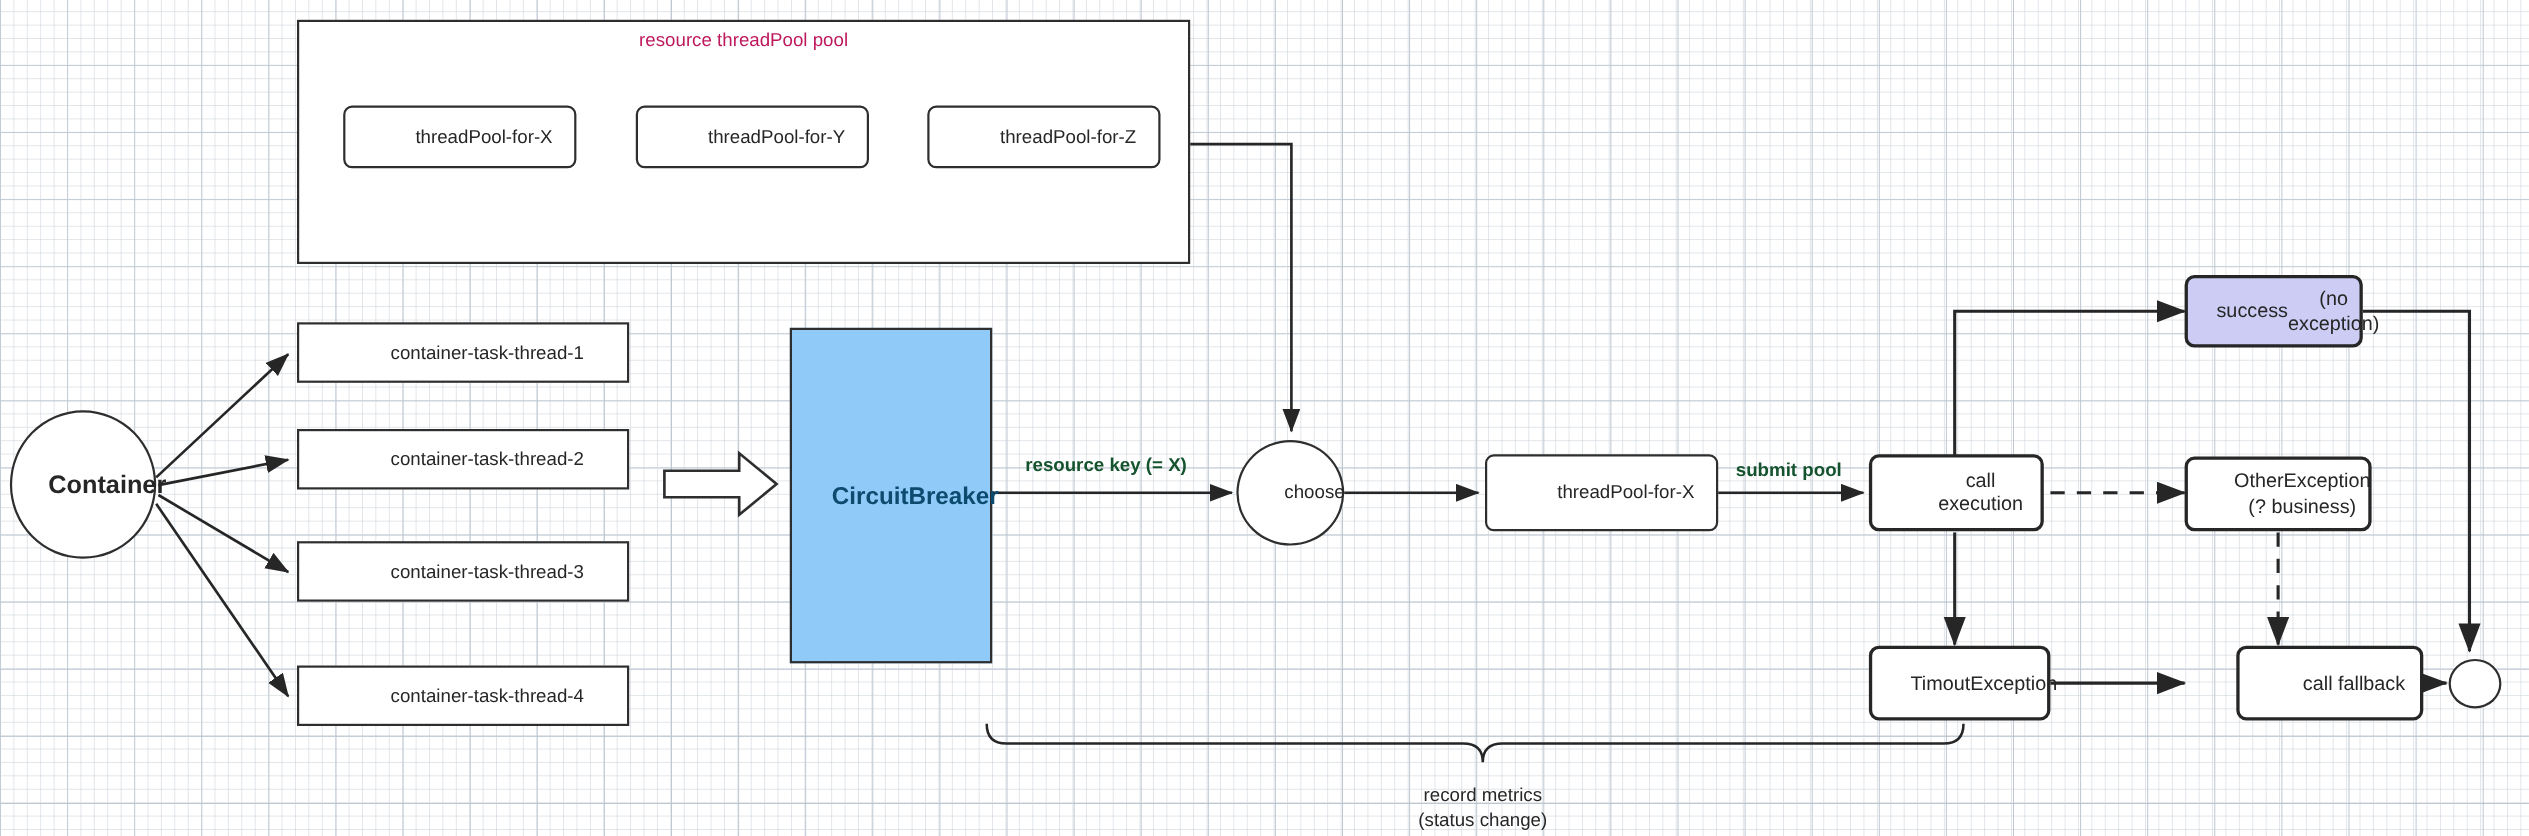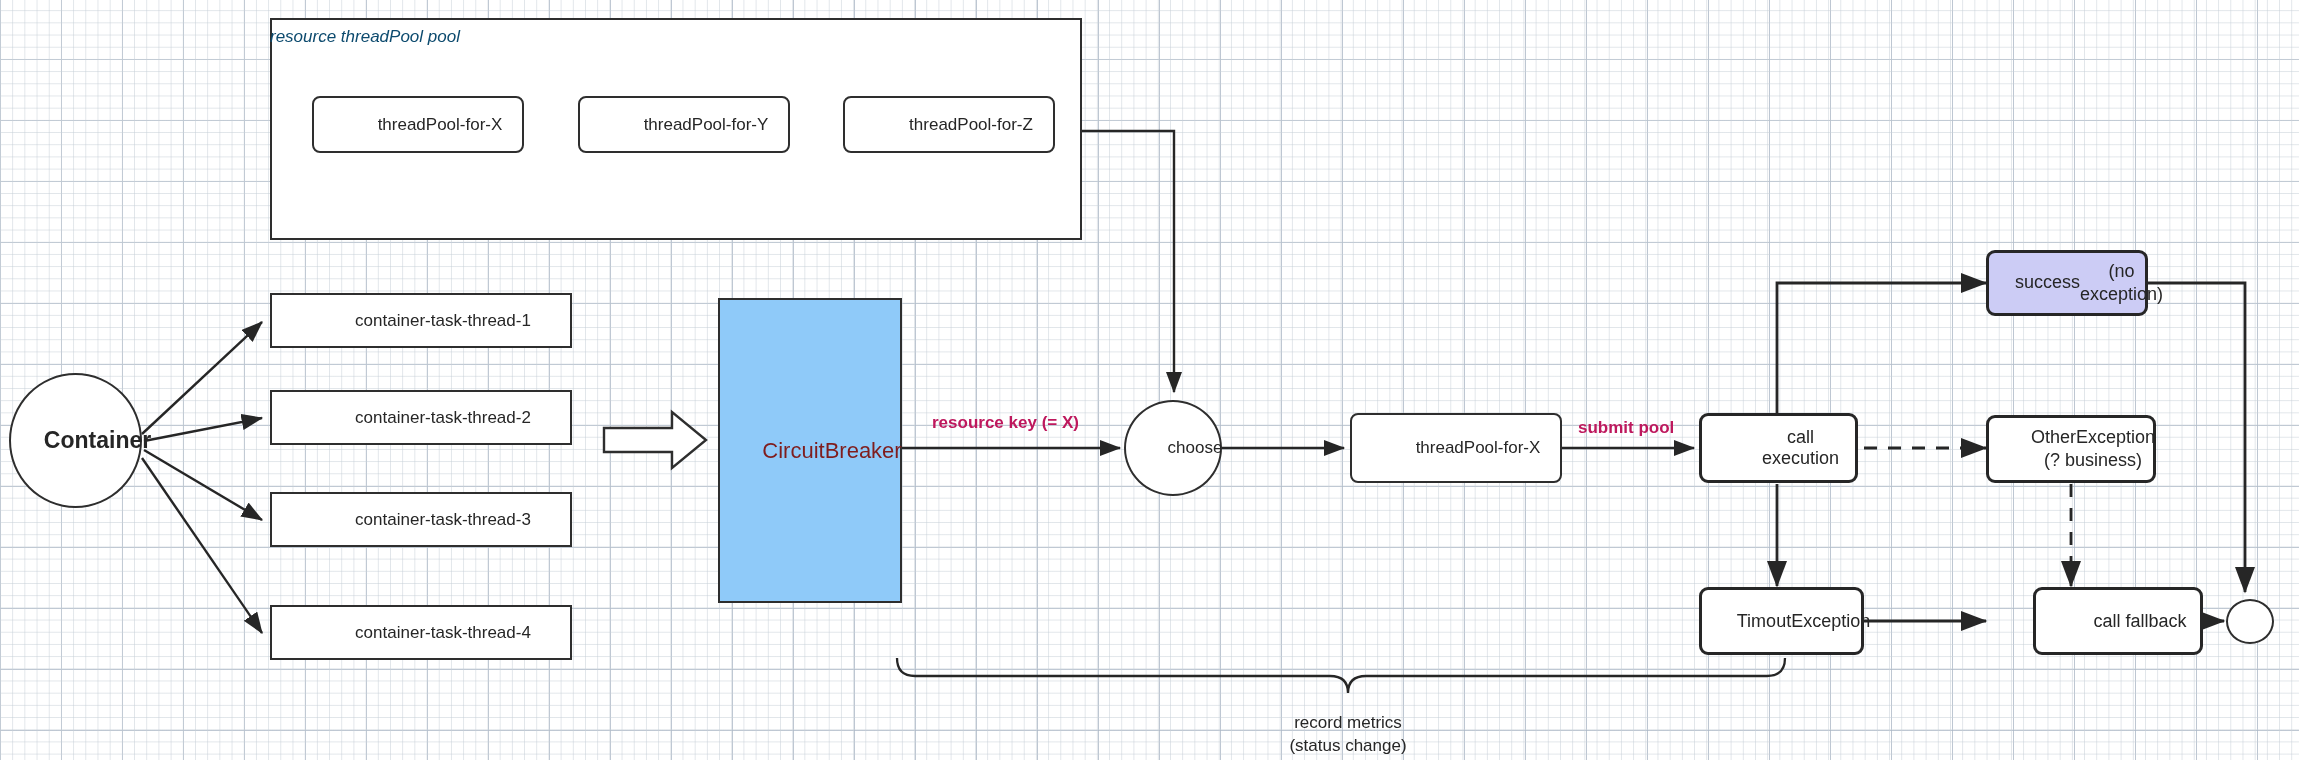--- a/index.html
+++ b/index.html
@@ -21,26 +21,26 @@
     background-position:0 -2px,0 -2px,0 -2px,0 -2px;
     pointer-events:none;
   }
   #svglayer{position:absolute;left:0;top:0;width:2299px;height:760px;}
   .node{position:absolute;box-sizing:border-box;display:flex;align-items:center;
         justify-content:center;text-align:center;color:#262626;background:#ffffff;padding-left:44px;}
   .box-thin{border:2px solid #2e2e2e;font-size:17px;}
   .box-round{border:2px solid #2e2e2e;border-radius:8px;font-size:17px;}
   .box-bold{border:3px solid #262626;border-radius:9px;font-size:18px;}
   .pool-wrap{border:2px solid #2e2e2e;background:#ffffff;}
-  .pool-title{position:absolute;font-size:17px;color:#0c4a6e;
-              white-space:nowrap;font-style:italic;}
-  .cb{background:#8fcaf9;border:2px solid #2e2e2e;font-size:22px;font-weight:normal;
-      color:#7f1d1d;}
+  .pool-title{position:absolute;font-size:17px;color:#be185d;text-align:center;
+              white-space:nowrap;}
+  .cb{background:#8fcaf9;border:2px solid #2e2e2e;font-size:22px;font-weight:bold;
+      color:#0c4a6e;}
   .circle{border-radius:50%;border:2px solid #2e2e2e;background:#fff;}
-  .edge-label{position:absolute;font-size:17px;font-weight:bold;color:#be185d;
+  .edge-label{position:absolute;font-size:17px;font-weight:bold;color:#14532d;
               white-space:nowrap;background:transparent;}
   .plain-label{position:absolute;font-size:17px;color:#262626;white-space:nowrap;
                text-align:center;line-height:1.35;}
   .container-lbl{font-size:23px;font-weight:bold;}
   .lines2{line-height:1.3;}
   .success{background:#ccccf5;}
 </style>
 </head>
 <body>
 

